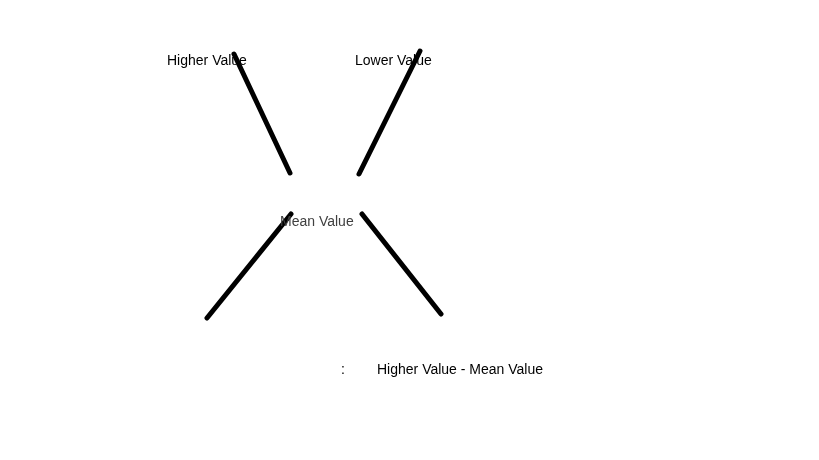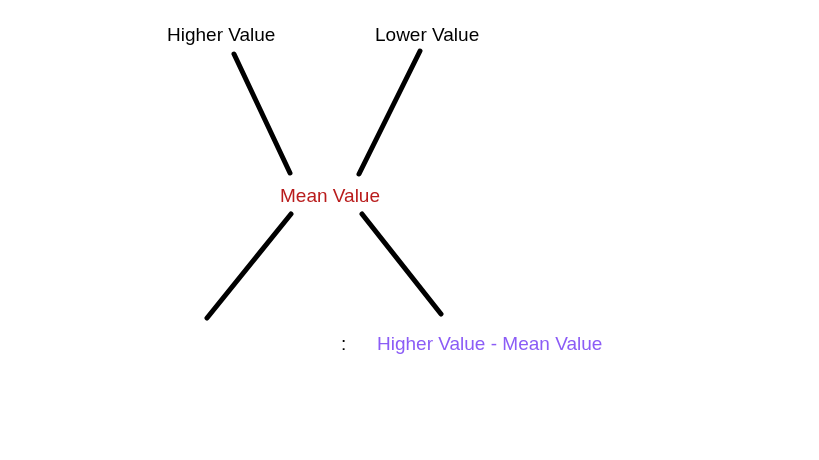--- a/index.html
+++ b/index.html
@@ -22,27 +22,28 @@
     width: 819px;
     height: 460px;
   }
   .lines-svg line {
     stroke: #000000;
     stroke-width: 5;
     stroke-linecap: round;
   }
   .lbl {
     position: absolute;
-    font-size: 19px;
+    font-size: 14px;
     line-height: 1;
     white-space: nowrap;
     color: #000000;
+    margin-top: 28px;
   }
   .lbl-top-left    { left: 167px; top: 25px; }
-  .lbl-top-right   { left: 375px; top: 25px; }
+  .lbl-top-right   { left: 355px; top: 25px; }
   .lbl-center      { left: 280px; top: 186px; }
   .lbl-bottom-left { left: 85px;  top: 334px; }
   .lbl-ratio-sep   { left: 341px; top: 334px; }
   .lbl-bottom-right{ left: 377px; top: 334px; }
 </style>
 </head>
 <body>
 
 <div class="canvas" style="background: rgb(255, 255, 255);">
 
@@ -50,20 +51,20 @@
     <line x1="234" y1="54" x2="290" y2="173" style="stroke: rgb(0, 0, 0);"></line>
     <line x1="420" y1="51" x2="359" y2="174" style="stroke: rgb(0, 0, 0);"></line>
     <line x1="291" y1="214" x2="207" y2="318" style="stroke: rgb(0, 0, 0);"></line>
     <line x1="362" y1="214" x2="441" y2="314" style="stroke: rgb(0, 0, 0);"></line>
   </svg>
 
   <span class="lbl lbl-top-left" style="color: rgb(0, 0, 0);">Higher Value</span>
 
   <span class="lbl lbl-top-right" style="color: rgb(0, 0, 0);">Lower Value</span>
 
-  <span class="lbl lbl-center" style="color: #b91c1c;">Mean Value</span>
+  <span class="lbl lbl-center" style="color: #404040;">Mean Value</span>
 
 
   <span class="lbl lbl-ratio-sep" style="color: rgb(0, 0, 0);">:</span>
 
-  <span class="lbl lbl-bottom-right" style="color: #8b5cf6;">Higher Value - Mean Value</span>
+  <span class="lbl lbl-bottom-right" style="color: #000000;">Higher Value - Mean Value</span>
 
 </div>
 
 </body></html>

